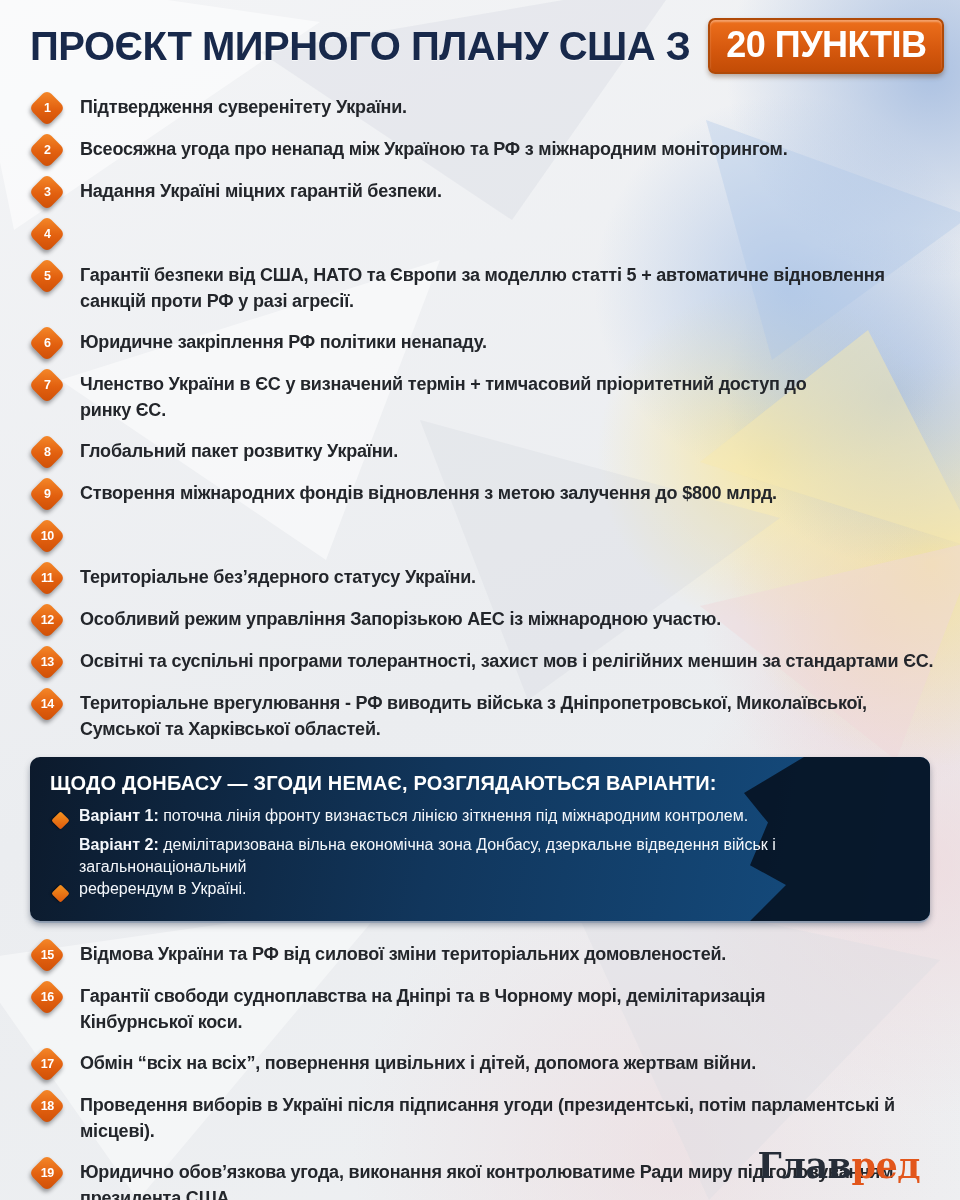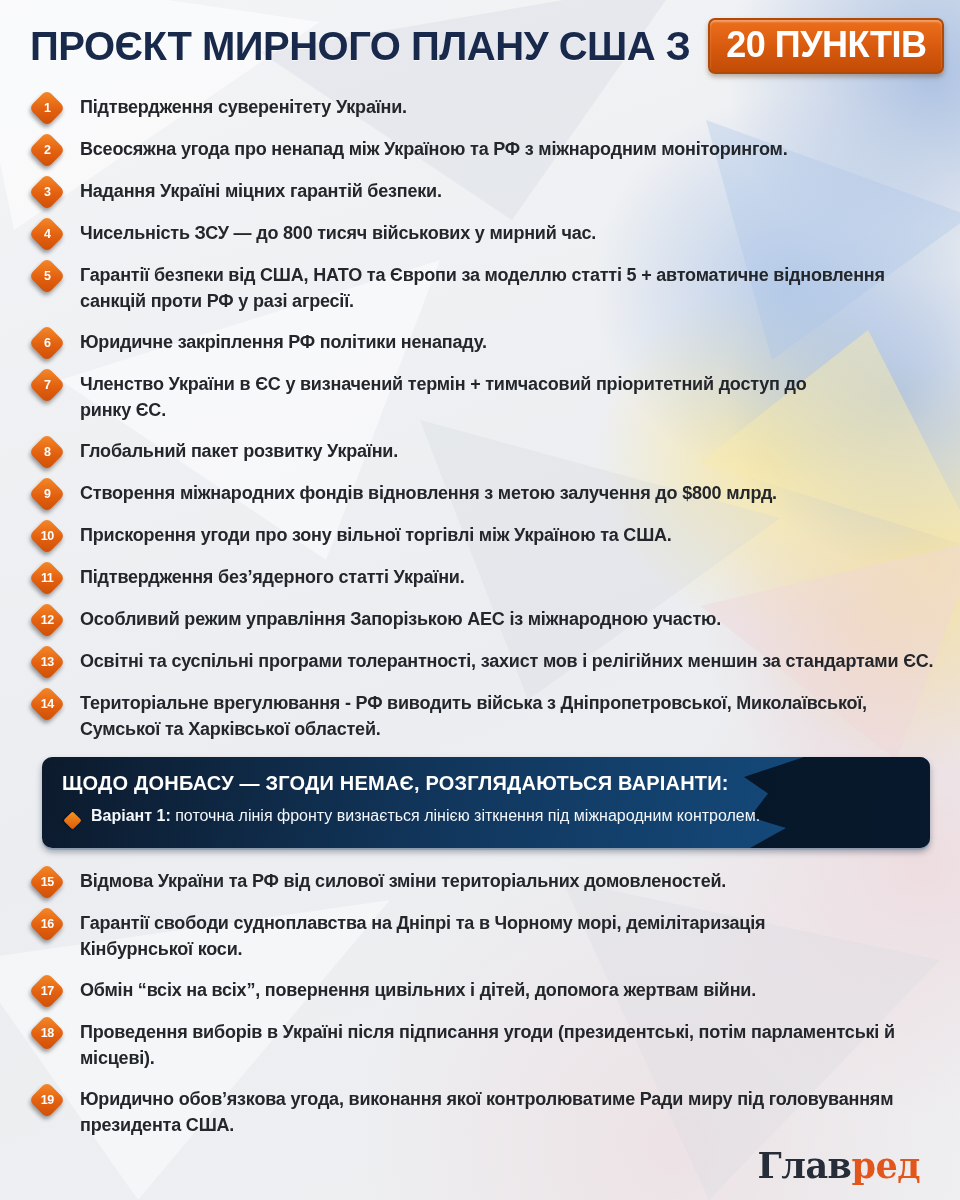--- a/index.html
+++ b/index.html
@@ -43,21 +43,21 @@
   .marker-wrap { flex:none; width:26px; height:26px; margin:1px 6px 0 4px;
                  filter:drop-shadow(-1px 3px 2px rgba(40,40,45,.45)); }
   .diamond { width:26px; height:26px; border-radius:6px; transform:rotate(45deg);
              background:linear-gradient(135deg,#f5judge 0,#e0 100%);
              background:linear-gradient(135deg,#f68b2b 0%, #e2600f 55%, #cd4e06 100%);
              display:flex; align-items:center; justify-content:center; }
   .diamond .num { transform:rotate(-45deg); color:#fff; font-weight:bold; font-size:12.5px; letter-spacing:-.5px; }
   .point-text { font-size:18px; line-height:26px; font-weight:bold; letter-spacing:-.2px;
                 color:#23262b; white-space:pre-line; }
 
-  .donbas { position:relative; margin:14px 20px 20px 12px; border-radius:10px; overflow:hidden;
+  .donbas { position:relative; margin:14px 20px 20px 0; border-radius:10px; overflow:hidden;
             background:linear-gradient(100deg,#0c1a2c 0%, #11365c 45%, #155085 100%);
             box-shadow:0 4px 6px rgba(60,70,90,.45), 0 2px 0 rgba(190,205,225,.9);
             padding:12px 20px 14px; }
   .donbas-map { position:absolute; top:0; right:0; width:300px; height:100%;
                 background:#061120; opacity:.88;
                 clip-path:polygon(58% 0,100% 0,100% 100%,40% 100%,52% 78%,40% 66%,46% 40%,38% 22%); }
   .donbas-header { position:relative; color:#fff; font-size:20px; line-height:24px; font-weight:bold;
                    letter-spacing:.2px; margin:2px 0 10px; }
   .variant { position:relative; display:flex; align-items:flex-end; margin-bottom:7px; }
   .vmarker { flex:none; width:13px; height:13px; margin:5px 12px 0 4px; transform:rotate(45deg);
@@ -117,21 +117,20 @@
           </span>
         </span>
       <span class="point-text">Надання Україні міцних гарантій безпеки.</span>
     </div>
     <div class="point">
       <span class="marker-wrap">
           <span class="diamond">
             <span class="num">4</span>
           </span>
         </span>
-      <span class="point-text">Чисельність ЗСУ — до 800 тисяч військових у мирний час.</span>
     </div>
     <div class="point">
       <span class="marker-wrap">
           <span class="diamond">
             <span class="num">5</span>
           </span>
         </span>
       <span class="point-text">Гарантії безпеки від США, НАТО та Європи за моделлю статті 5 + автоматичне відновлення
 санкцій проти РФ у разі агресії.</span>
     </div>
@@ -167,29 +166,28 @@
           </span>
         </span>
       <span class="point-text">Створення міжнародних фондів відновлення з метою залучення до $800 млрд.</span>
     </div>
     <div class="point">
       <span class="marker-wrap">
           <span class="diamond">
             <span class="num">10</span>
           </span>
         </span>
-      <span class="point-text">Прискорення угоди про зону вільної торгівлі між Україною та США.</span>
     </div>
     <div class="point">
       <span class="marker-wrap">
           <span class="diamond">
             <span class="num">11</span>
           </span>
         </span>
-      <span class="point-text">Підтвердження без’ядерного статті України.</span>
+      <span class="point-text">Територіальне без’ядерного статусу України.</span>
     </div>
     <div class="point">
       <span class="marker-wrap">
           <span class="diamond">
             <span class="num">12</span>
           </span>
         </span>
       <span class="point-text">Особливий режим управління Запорізькою АЕС із міжнародною участю.</span>
     </div>
     <div class="point">
@@ -210,20 +208,25 @@
 Сумської та Харківської областей.</span>
     </div>
 
     <div class="donbas">
       <div class="donbas-map"></div>
       <div class="donbas-header">ЩОДО ДОНБАСУ — ЗГОДИ НЕМАЄ, РОЗГЛЯДАЮТЬСЯ ВАРІАНТИ:</div>
       <div class="variant">
         <span class="vmarker"></span>
         <span class="variant-text"><b>Варіант 1:</b><span> поточна лінія фронту визнається лінією зіткнення під міжнародним контролем.</span></span>
       </div>
+      <div class="variant">
+        <span class="vmarker"></span>
+        <span class="variant-text"><b>Варіант 2:</b><span> демілітаризована вільна економічна зона Донбасу, дзеркальне відведення військ і загальнонаціональний
+референдум в Україні.</span></span>
+      </div>
     </div>
 
     <div class="point">
       <span class="marker-wrap">
           <span class="diamond">
             <span class="num">15</span>
           </span>
         </span>
       <span class="point-text">Відмова України та РФ від силової зміни територіальних домовленостей.</span>
     </div>

